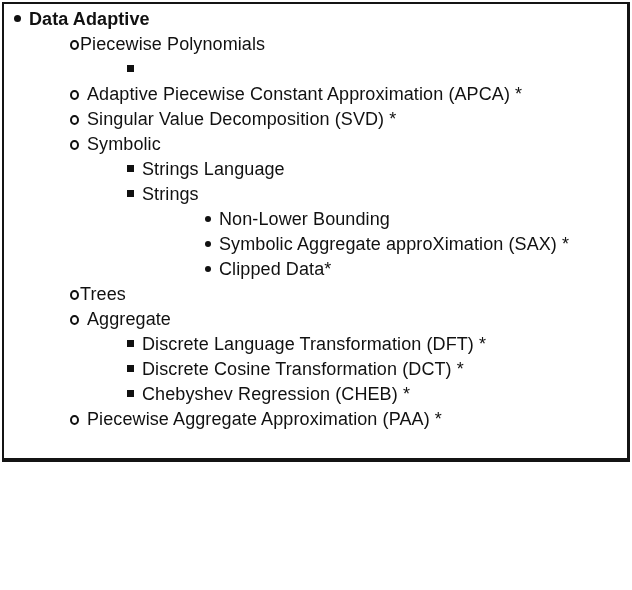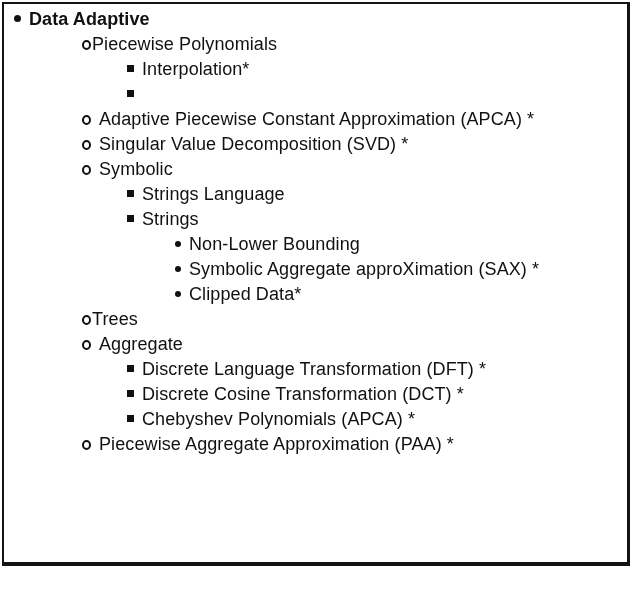--- a/index.html
+++ b/index.html
@@ -13,41 +13,41 @@
     position: relative;
     font-family: "Liberation Sans", "DejaVu Sans", sans-serif;
     color: #111111;
     overflow: hidden;
   }
   .figure-box {
     position: absolute;
     left: 2px;
     top: 2px;
     width: 628px;
-    height: 564px;
+    height: 460px;
     box-sizing: border-box;
     border-style: solid;
     border-color: #141414;
     border-width: 2px 3px 4px 2px;
     background: #ffffff;
   }
   .taxonomy-list {
     padding-top: 3px;
   }
   .row {
     height: 25px;
     line-height: 25px;
     font-size: 18px;
     white-space: nowrap;
   }
   .row.bold .label { font-weight: 700; }
   .row.level-1 { padding-left: 10px; }
-  .row.level-2 { padding-left: 66px; margin-left: 12px; }
+  .row.level-2 { padding-left: 66px; }
   .row.level-3 { padding-left: 123px; }
-  .row.level-4 { padding-left: 171px; }
+  .row.level-4 { padding-left: 171px; margin-left: 30px; }
 
   .bullet {
     display: inline-block;
     vertical-align: 2px;
   }
   .bullet.disc {
     width: 6px;
     height: 6px;
     border-radius: 50%;
     background: #111111;
@@ -79,30 +79,29 @@
     letter-spacing: 0.1px;
   }
 </style>
 </head>
 <body>
 
 <div class="figure-box">
   <div class="taxonomy-list">
       <div class="row level-1 bold"><span class="bullet disc gap"></span><span class="label">Data Adaptive</span></div>
       <div class="row level-2"><span class="bullet circle nogap"></span><span class="label">Piecewise Polynomials</span></div>
-      <div class="row level-3"><span class="bullet square gap"></span><span class="label">Interpolation*</span></div>
       <div class="row level-3"><span class="bullet square gap"></span></div>
       <div class="row level-2"><span class="bullet circle gap"></span><span class="label">Adaptive Piecewise Constant Approximation (APCA) *</span></div>
       <div class="row level-2"><span class="bullet circle gap"></span><span class="label">Singular Value Decomposition (SVD) *</span></div>
       <div class="row level-2"><span class="bullet circle gap"></span><span class="label">Symbolic</span></div>
       <div class="row level-3"><span class="bullet square gap"></span><span class="label">Strings Language</span></div>
       <div class="row level-3"><span class="bullet square gap"></span><span class="label">Strings</span></div>
       <div class="row level-4"><span class="bullet disc gap"></span><span class="label">Non-Lower Bounding</span></div>
       <div class="row level-4"><span class="bullet disc gap"></span><span class="label">Symbolic Aggregate approXimation (SAX) *</span></div>
       <div class="row level-4"><span class="bullet disc gap"></span><span class="label">Clipped Data*</span></div>
       <div class="row level-2"><span class="bullet circle nogap"></span><span class="label">Trees</span></div>
       <div class="row level-2"><span class="bullet circle gap"></span><span class="label">Aggregate</span></div>
       <div class="row level-3"><span class="bullet square gap"></span><span class="label">Discrete Language Transformation (DFT) *</span></div>
       <div class="row level-3"><span class="bullet square gap"></span><span class="label">Discrete Cosine Transformation (DCT) *</span></div>
-      <div class="row level-3"><span class="bullet square gap"></span><span class="label">Chebyshev Polynomials (APCA) *</span></div>
+      <div class="row level-3"><span class="bullet square gap"></span><span class="label">Chebyshev Regression (CHEB) *</span></div>
       <div class="row level-2"><span class="bullet circle gap"></span><span class="label">Piecewise Aggregate Approximation (PAA) *</span></div>
     </div>
 </div>
 
 </body></html>

